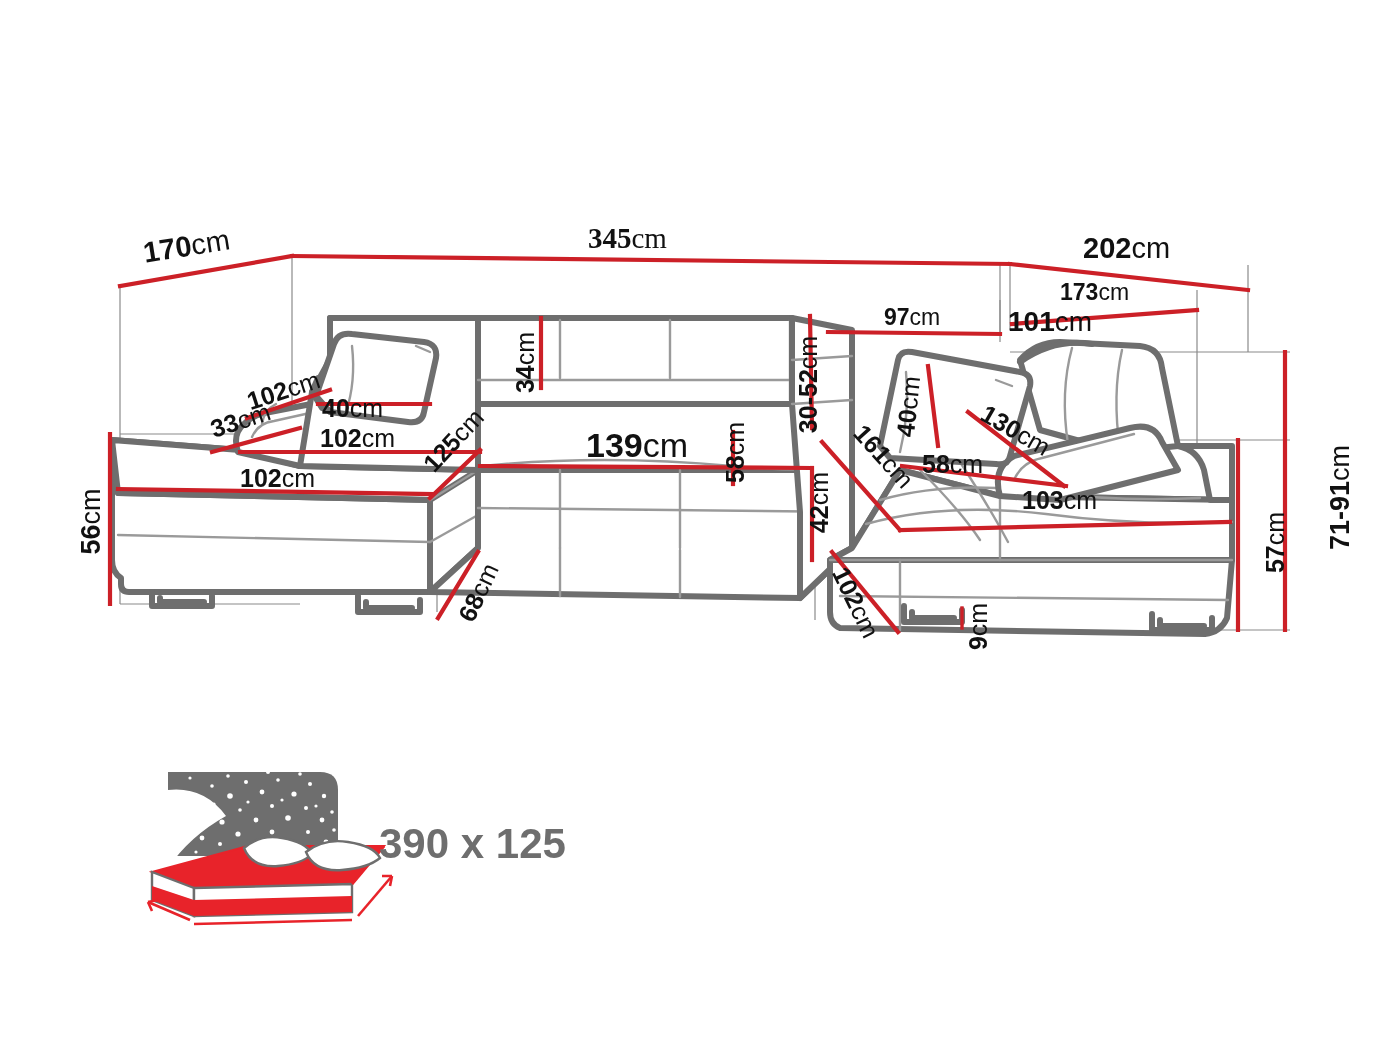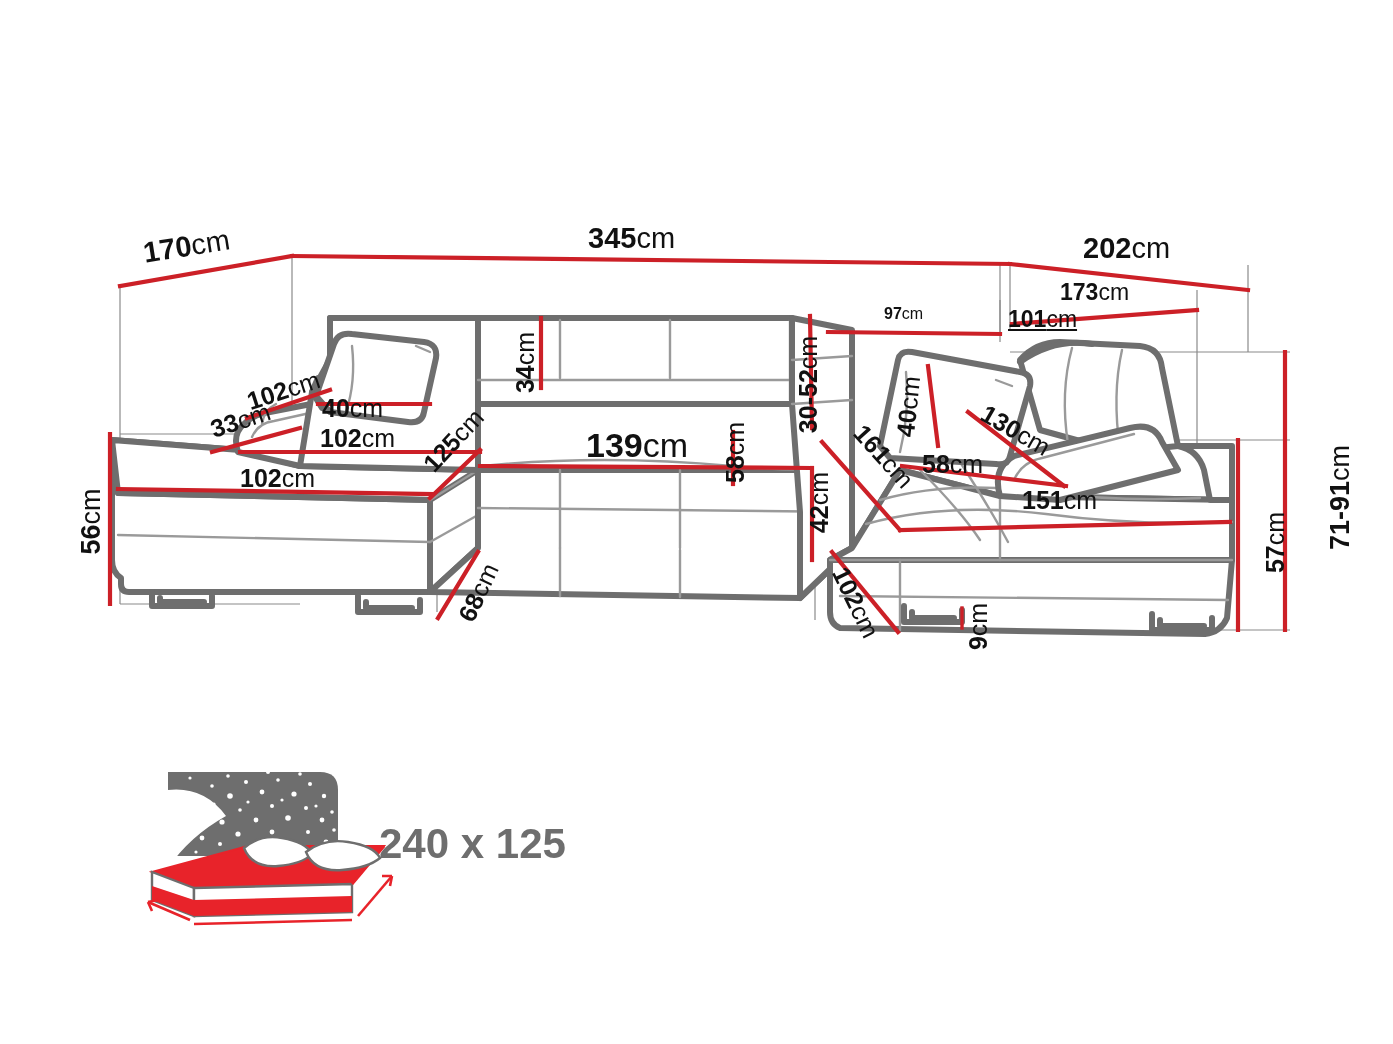--- a/index.html
+++ b/index.html
@@ -373,37 +373,37 @@
         <path d="M148,902 l10,-2 M148,902 l4,9"></path>
         <path d="M392,876 l-2,10 M392,876 l-10,0"></path>
       </g>
     </g>
   </svg>
 
   <div class="lbl" style="left:143px;top:232px;font-size:29px;transform:rotate(-9deg);">
     <span class="n">170</span><span class="u">cm</span>
   </div>
 
-  <div class="lbl" style="left:588px;top:224px;font-size:29px;">
+  <div class="lbl" style="left:588px;top:224px;font-size:29px;font-family:Liberation Serif, serif;">
     <span class="n">345</span><span class="u">cm</span>
   </div>
 
   <div class="lbl" style="left:1083px;top:234px;font-size:29px;">
     <span class="n">202</span><span class="u">cm</span>
   </div>
 
   <div class="lbl" style="left:1060px;top:281px;font-size:23px;text-align:right;">
     <span class="n">173</span><span class="u">cm</span>
   </div>
 
-  <div class="lbl" style="left:884px;top:306px;font-size:16px;">
+  <div class="lbl" style="left:884px;top:306px;font-size:23px;">
     <span class="n">97</span><span class="u">cm</span>
   </div>
 
-  <div class="lbl" style="left:1008px;top:308px;font-size:23px;text-decoration:underline;">
+  <div class="lbl" style="left:1008px;top:308px;font-size:28px;">
     <span class="n">101</span><span class="u">cm</span>
   </div>
 
   <div class="lbl" style="left:495px;top:350px;font-size:25px;transform:rotate(-90deg);transform-origin:center;">
     <span class="n">34</span><span class="u">cm</span>
   </div>
 
   <div class="lbl" style="left:760px;top:372px;font-size:25px;transform:rotate(-90deg);transform-origin:center;">
     <span class="n">30-52</span><span class="u">cm</span>
   </div>
@@ -454,21 +454,21 @@
 
   <div class="lbl" style="left:978px;top:418px;font-size:25px;transform:rotate(30deg);">
     <span class="n">130</span><span class="u">cm</span>
   </div>
 
   <div class="lbl" style="left:922px;top:452px;font-size:25px;">
     <span class="n">58</span><span class="u">cm</span>
   </div>
 
   <div class="lbl" style="left:1022px;top:488px;font-size:25px;">
-    <span class="n">151</span><span class="u">cm</span>
+    <span class="n">103</span><span class="u">cm</span>
   </div>
 
   <div class="lbl" style="left:58px;top:508px;font-size:27px;transform:rotate(-90deg);transform-origin:center;">
     <span class="n">56</span><span class="u">cm</span>
   </div>
 
   <div class="lbl" style="left:448px;top:580px;font-size:25px;transform:rotate(-65deg);transform-origin:center;">
     <span class="n">68</span><span class="u">cm</span>
   </div>
 
@@ -481,15 +481,15 @@
   </div>
 
   <div class="lbl" style="left:1245px;top:530px;font-size:25px;transform:rotate(-90deg);transform-origin:center;">
     <span class="n">57</span><span class="u">cm</span>
   </div>
 
   <div class="lbl" style="left:1288px;top:484px;font-size:27px;transform:rotate(-90deg);transform-origin:center;">
     <span class="n">71-91</span><span class="u">cm</span>
   </div>
 
-  <div class="bedtxt" style="left:379px;top:820px;font-size:42px;">240 x 125</div>
+  <div class="bedtxt" style="left:379px;top:820px;font-size:42px;">390 x 125</div>
 
 </div>
 
 </body></html>

